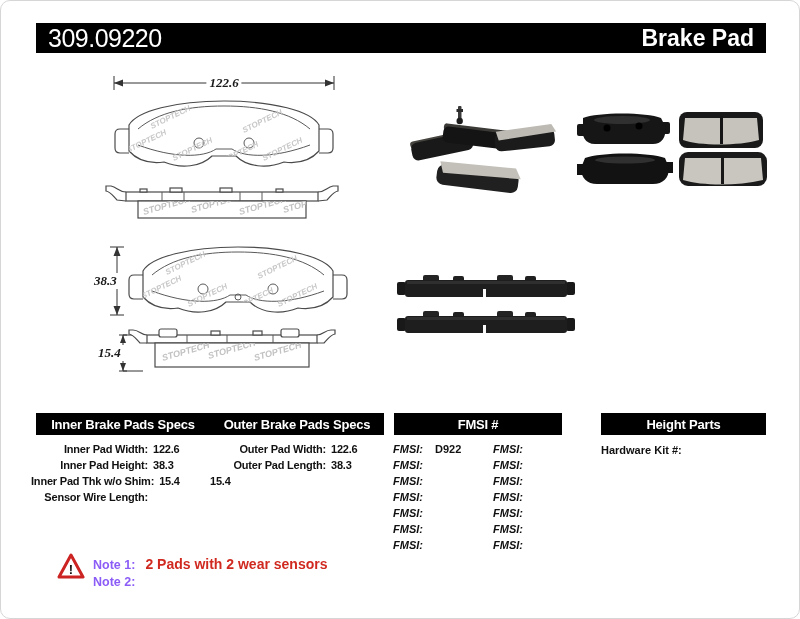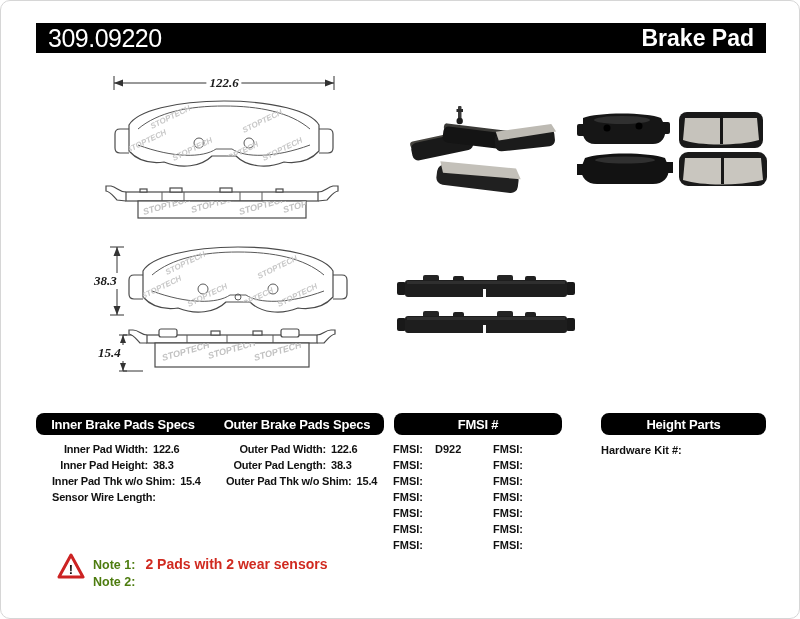--- a/index.html
+++ b/index.html
@@ -17,35 +17,35 @@
   .dim-label{font-family:"Liberation Serif",serif;font-style:italic;font-weight:bold;
              font-size:13px;color:#1a1a1a;background:#fff;padding:0 3px;white-space:nowrap;}
   .outline{fill:#fff;stroke:#4a4a4a;stroke-width:1.2;}
   .thin{fill:none;stroke:#5a5a5a;stroke-width:1;}
   .dim{stroke:#333;stroke-width:1;fill:none;}
   .arr{fill:#333;stroke:none;}
   .wm{font-family:"Liberation Sans",sans-serif;font-style:italic;font-weight:bold;
       font-size:8px;fill:#c7c7c7;}
   .wm2{font-size:9px;fill:#c2c2c2;}
   
-  .bar{background:#000;color:#fff;display:flex;align-items:center;border-radius:8px;}
+  .bar{background:#000;color:#fff;display:flex;align-items:center;}
   .bar-cell{flex:1;text-align:center;font-weight:bold;font-size:13px;letter-spacing:-0.2px;}
   .spec-col{display:flex;flex-direction:column;}
   .spec-row{display:flex;line-height:16px;font-size:11px;font-weight:bold;letter-spacing:-0.2px;}
-  .spec-row .lbl{flex:1;text-align:right;white-space:nowrap;margin-left:21px;}
+  .spec-row .lbl{flex:1;text-align:right;white-space:nowrap;}
   .spec-row .val{width:38px;text-align:left;padding-left:5px;}
   .fmsi-row{display:flex;line-height:16px;font-size:11px;font-weight:bold;}
   .fmsi-cell{display:flex;width:100px;}
-  .fmsi-cell .lbl{width:34px;}
+  .fmsi-cell .lbl{width:34px;font-style:italic;}
   .fmsi-cell .val{padding-left:8px;}
   .related-row{display:flex;line-height:16px;font-size:11px;font-weight:bold;}
   .related-row .val{padding-left:6px;}
   
   .note-row{display:flex;align-items:baseline;line-height:18px;}
-  .note-label{font-weight:bold;font-size:12.5px;color:#4d7c0f;}
+  .note-label{font-weight:bold;font-size:12.5px;color:#8b5cf6;}
   .note-red{font-weight:bold;font-size:14px;color:#d02a20;margin-left:10px;}
 </style>
 </head>
 <body>
 
 <div class="page">
 
   <div class="abs titlebar">
     <span class="part-number">309.09220</span>
     <span class="product-type">Brake Pad</span>
@@ -326,21 +326,20 @@
   <div class="abs spec-col" style="left:204px;top:440px;width:164px;">
     <div class="spec-row">
       <span class="lbl">Outer Pad Width:</span>
       <span class="val">122.6</span>
     </div>
     <div class="spec-row">
       <span class="lbl">Outer Pad Length:</span>
       <span class="val">38.3</span>
     </div>
     <div class="spec-row">
-      <span class="lbl">Outer Pad Thk w/o Shim:</span>
       <span class="val">15.4</span>
     </div>
   </div>
 
   <div class="abs" style="left:392px;top:440px;width:203px;">
     <div class="fmsi-row">
       <span class="fmsi-cell">
           <span class="lbl">FMSI:</span>
           <span class="val">D922</span>
         </span>

